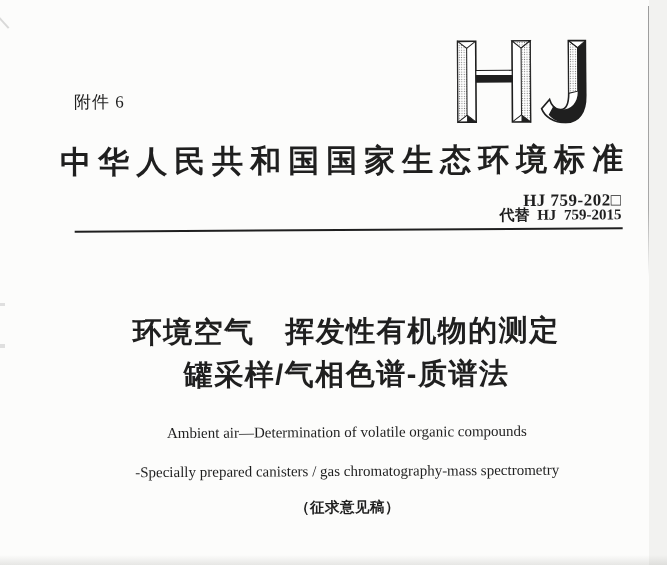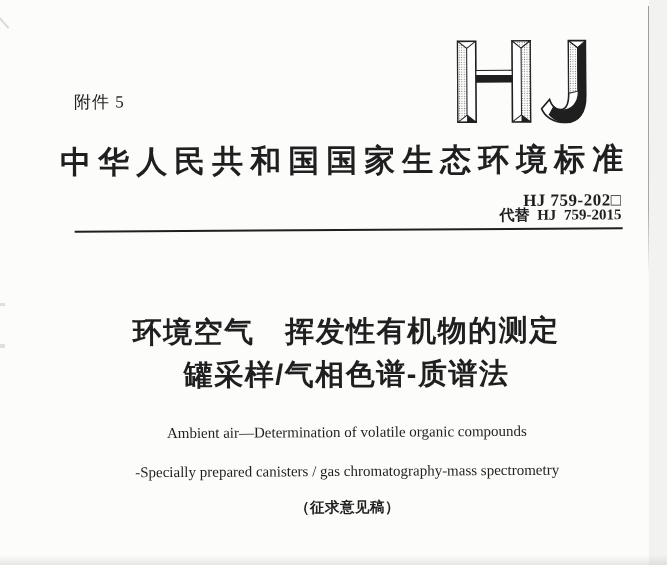--- a/index.html
+++ b/index.html
@@ -103,21 +103,21 @@
 
   <div class="right-band"></div>
   <div class="page-edge"></div>
   <div class="bottom-shade"></div>
   <div class="corner-mark"></div>
   <div class="speck s1"></div>
   <div class="speck s2"></div>
 
   <div class="content">
 
-    <div class="attachment">附件 5</div>
+    <div class="attachment">附件 6</div>
 
     <svg class="logo" viewBox="0 0 130 84" preserveAspectRatio="none" role="img">
       <title>HJ</title>
       <defs>
         <pattern id="ht" width="2.4" height="2.4" patternUnits="userSpaceOnUse">
           <rect width="2.4" height="2.4" fill="#ffffff"></rect>
           <circle cx="1.2" cy="1.2" r="0.55" fill="#6f6f6f"></circle>
         </pattern>
       </defs>
 

